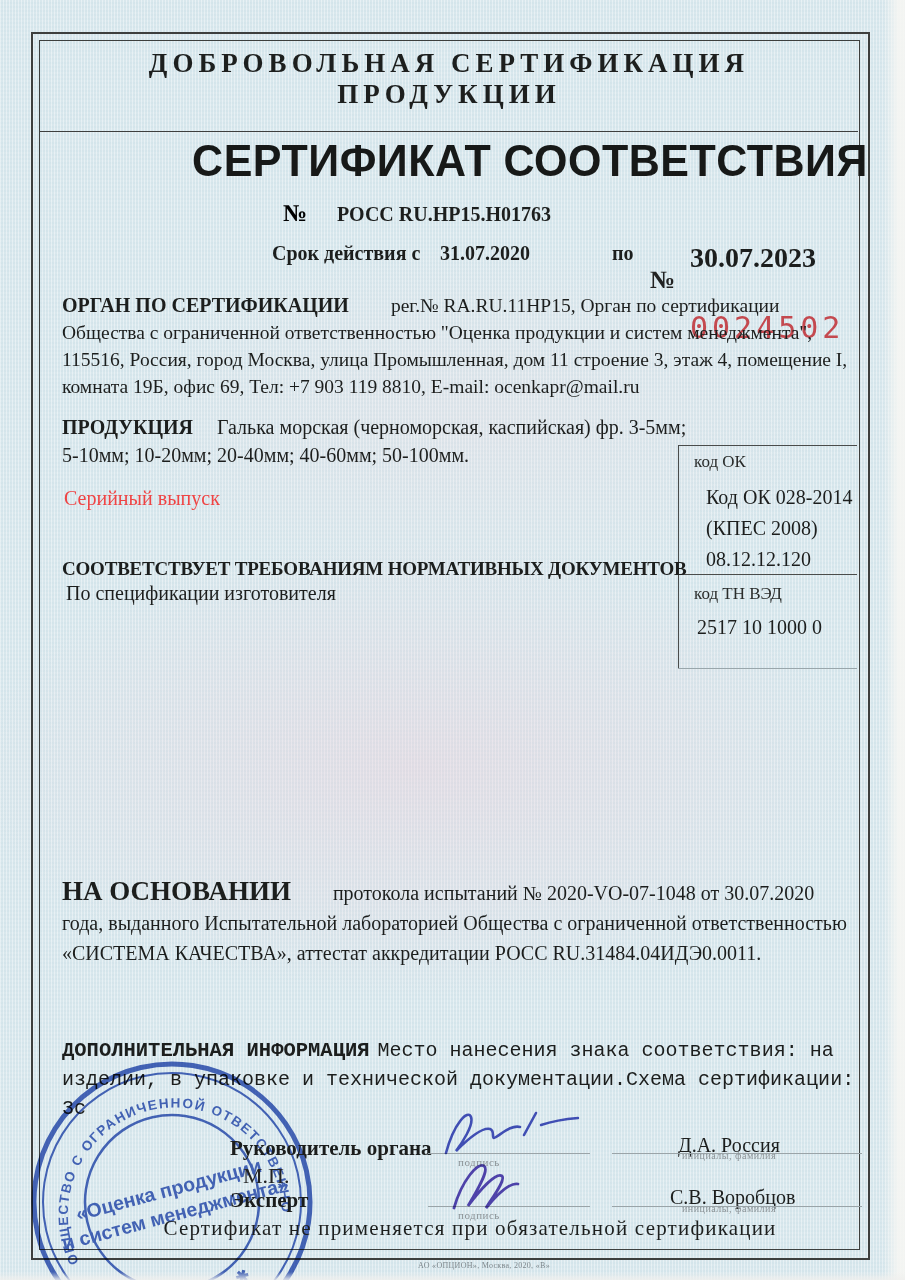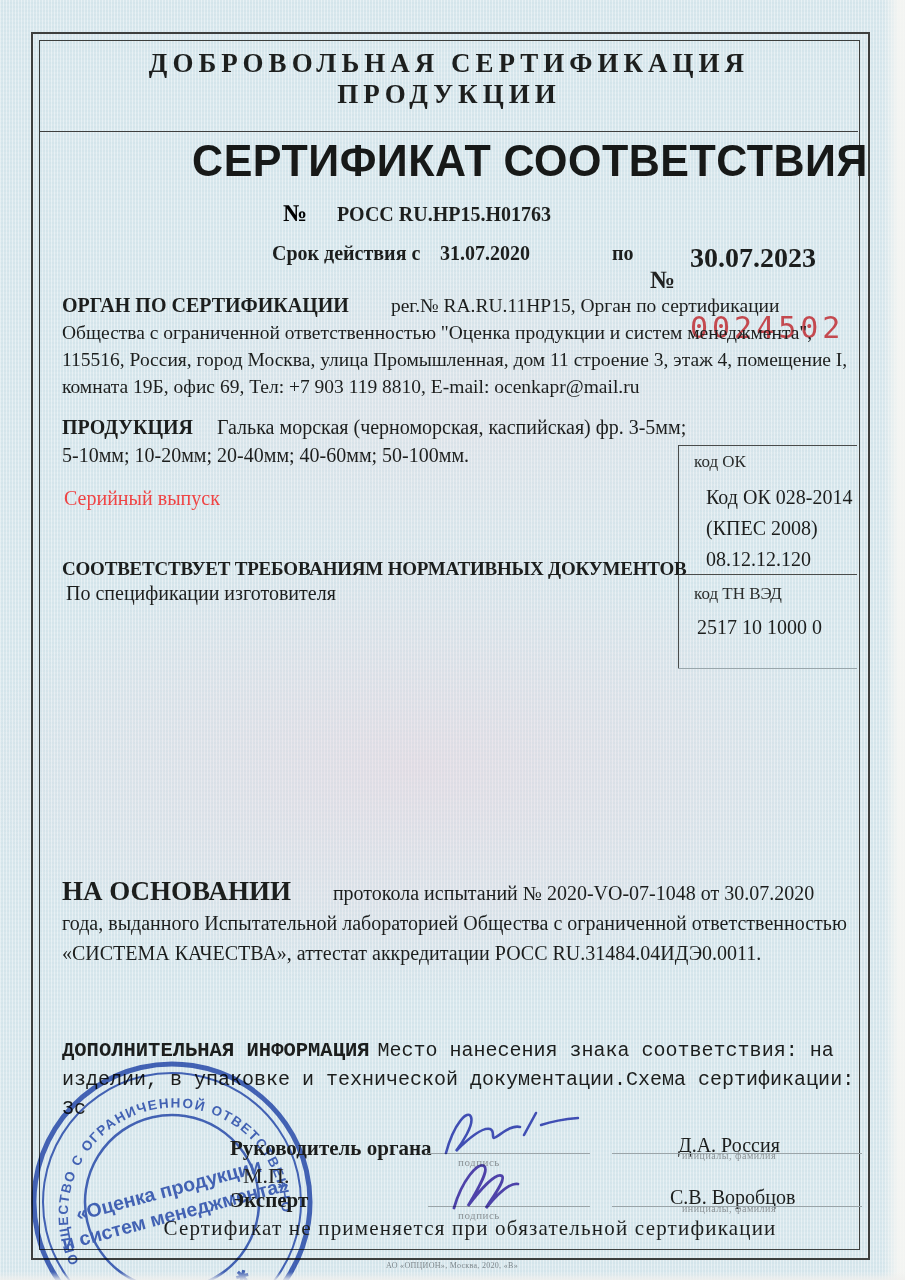--- a/index.html
+++ b/index.html
@@ -146,16 +146,16 @@
 <div class="abs sig-caption" style="left:458px;top:1209px;">подпись</div>
 <svg class="abs handsig" style="left:440px;top:1158px;" width="120" height="55" viewBox="0 0 120 55">
   <path d="M14,50 C22,22 38,4 44,8 C50,12 36,34 28,48 C40,32 56,14 62,18 C66,22 52,40 46,50 C56,38 70,24 78,26" fill="none" stroke="#5a48b5" stroke-width="2.8" stroke-linecap="round"></path>
 </svg>
 <div class="abs sig-name" style="left:670px;top:1186px;">С.В. Воробцов</div>
 <div class="abs sig-line" style="left:612px;top:1206px;width:250px;"></div>
 <div class="abs sig-caption" style="left:682px;top:1203px;font-size:10px;">инициалы, фамилия</div>
 
 <div class="abs footer-note" style="left:150px;top:1216px;width:640px;">Сертификат не применяется при обязательной сертификации</div>
 
-<div class="abs print-info" style="left:300px;top:1261px;width:304px;">АО «ОПЦИОН», Москва, 2020, «В»</div>
+<div class="abs print-info" style="left:300px;top:1261px;width:368px;">АО «ОПЦИОН», Москва, 2020, «В»</div>
 
 <div class="scan-edge-r"></div>
 <div class="scan-edge-b"></div>
 
 </body></html>

